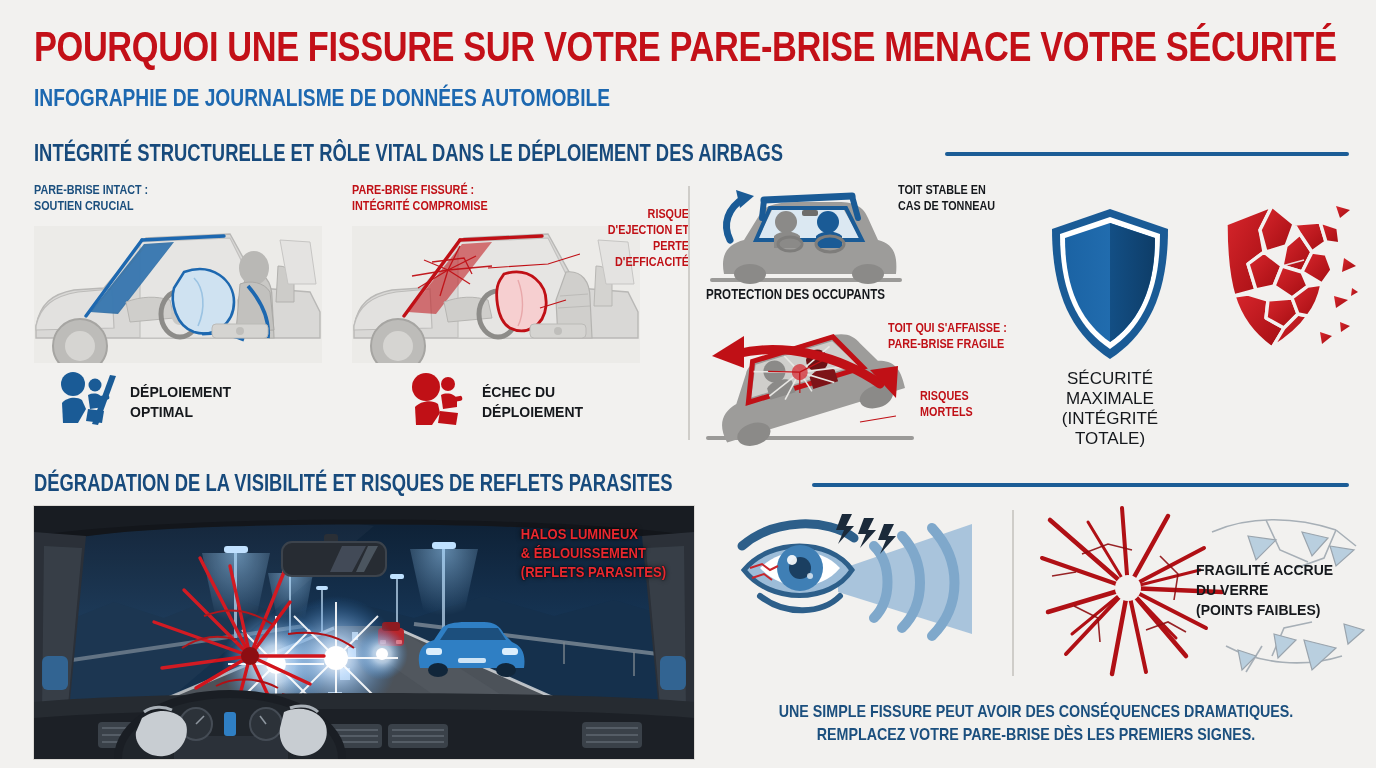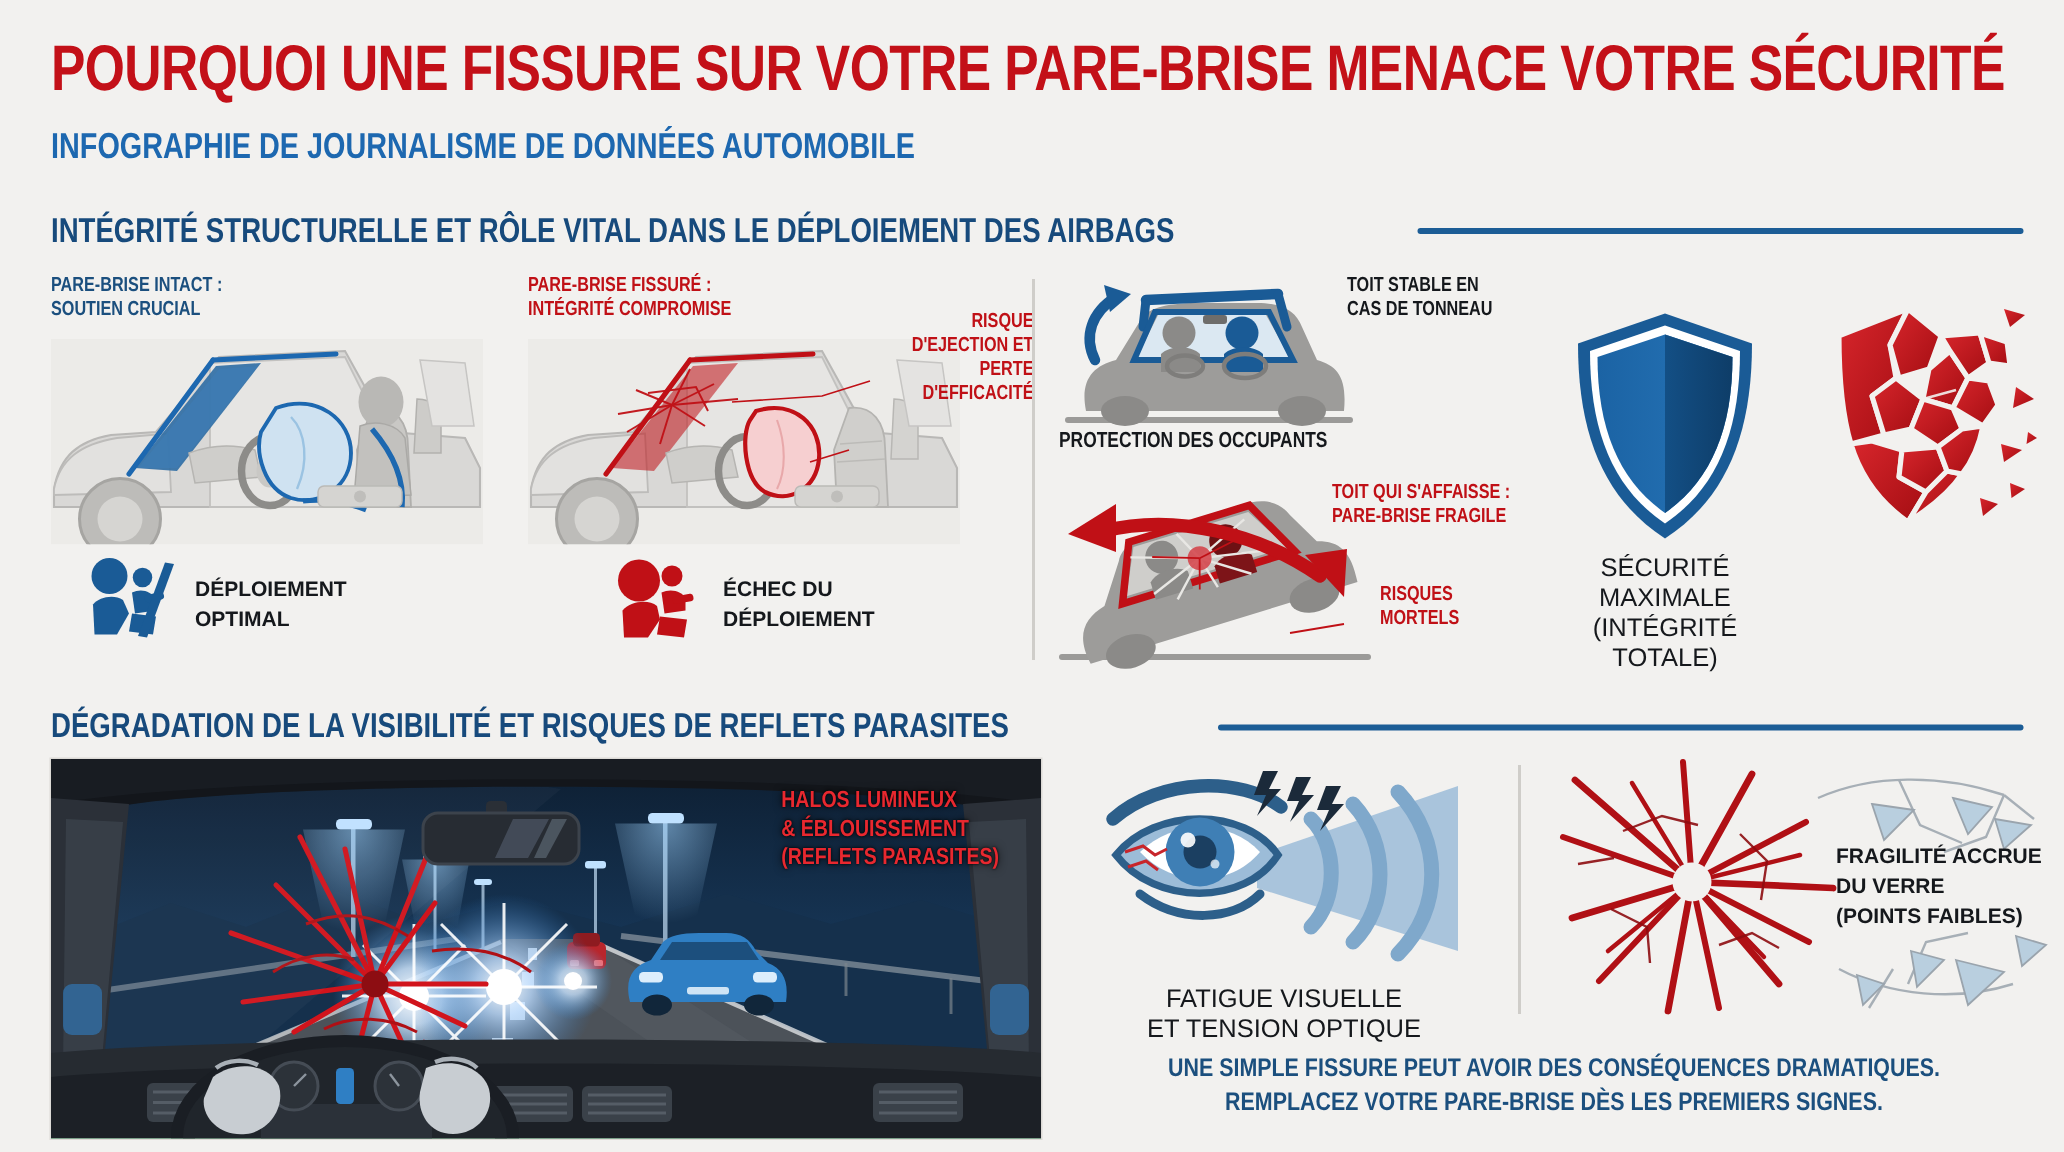--- a/index.html
+++ b/index.html
@@ -68,21 +68,21 @@
   .cap-l{font-size:14px;line-height:20px;font-weight:bold;white-space:pre-line;}
 
   
   .vrule{position:absolute;width:2px;background:#cfcdc9;}
 
   .illus{position:absolute;overflow:hidden;}
 
   
   #night{
     left:34px;top:506px;width:660px;height:253px;
-    background:#86efac;
+    background:#fef9c3;
     overflow:hidden;
     box-shadow:0 0 0 1px #dcdad6;
   }
   #nightTxt{
     position:absolute;right:14px;top:18px;
     font-size:15.5px;line-height:19px;font-weight:bold;
     color:#e8282f;text-align:left;white-space:pre-line;
     text-shadow:0 0 6px rgba(0,0,0,.9),0 0 2px #000;
   }
 
@@ -614,22 +614,20 @@
         <path d="M26 66 L38 62 L46 68"></path>
       </g>
 
       <g fill="#1b2a3a">
         <path d="M116 2 L126 2 L120 14 L128 14 L112 32 L118 18 L110 18 Z"></path>
         <path d="M138 6 L148 6 L142 18 L150 18 L134 36 L140 22 L132 22 Z"></path>
         <path d="M158 12 L168 12 L162 24 L170 24 L154 42 L160 28 L152 28 Z"></path>
       </g>
     </svg>
   </div>
-  <div class="abs cap" style="left:706px;top:656px;width:300px;color:#15181c;">FATIGUE VISUELLE
-ET TENSION OPTIQUE</div>
 
   <div class="vrule" style="left:1012px;top:510px;height:166px;"></div>
 
   <div class="abs" style="left:1036px;top:506px;width:340px;height:172px;">
     <svg width="340" height="172" viewBox="0 0 340 172">
 
       <g stroke="#9aa4ad" stroke-width="1.6" fill="none" opacity=".85">
         <path d="M176 26 C212 10 258 10 300 24"></path>
         <path d="M230 14 L244 44 L272 56"></path>
         <path d="M300 24 L288 52 L260 62"></path>
@@ -669,20 +667,20 @@
       <g stroke="#8e0d11" stroke-width="1.6" fill="none" opacity=".9">
         <path d="M46 48 L72 38 L96 44"></path>
         <path d="M38 100 L62 112 L64 136"></path>
         <path d="M124 50 L142 68 L138 94"></path>
         <path d="M110 124 L132 116 L150 126"></path>
         <path d="M16 70 L40 66"></path>
       </g>
       <circle cx="92" cy="82" r="13" fill="#f2f1ef"></circle>
     </svg>
   </div>
-  <div class="abs cap-l" style="left:1196px;top:560px;color:#15181c;margin-left:28px;">FRAGILITÉ ACCRUE
+  <div class="abs cap-l" style="left:1196px;top:560px;color:#15181c;">FRAGILITÉ ACCRUE
 DU VERRE
 (POINTS FAIBLES)</div>
 
   <div class="abs cond-c" id="footer">UNE SIMPLE FISSURE PEUT AVOIR DES CONSÉQUENCES DRAMATIQUES.
 REMPLACEZ VOTRE PARE-BRISE DÈS LES PREMIERS SIGNES.</div>
 
 </div>
 
 </body></html>

